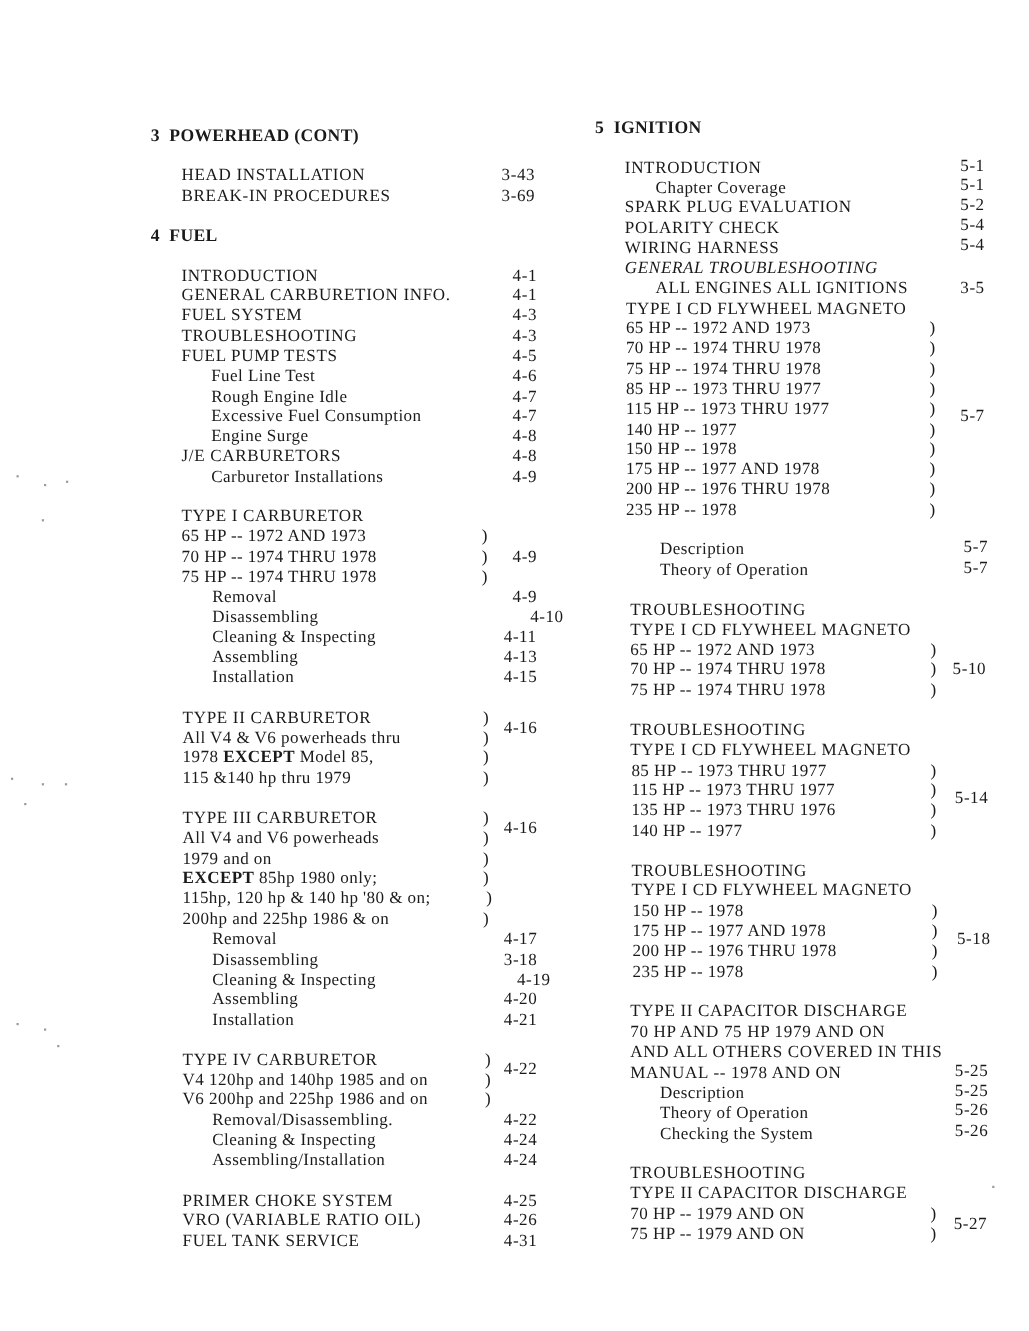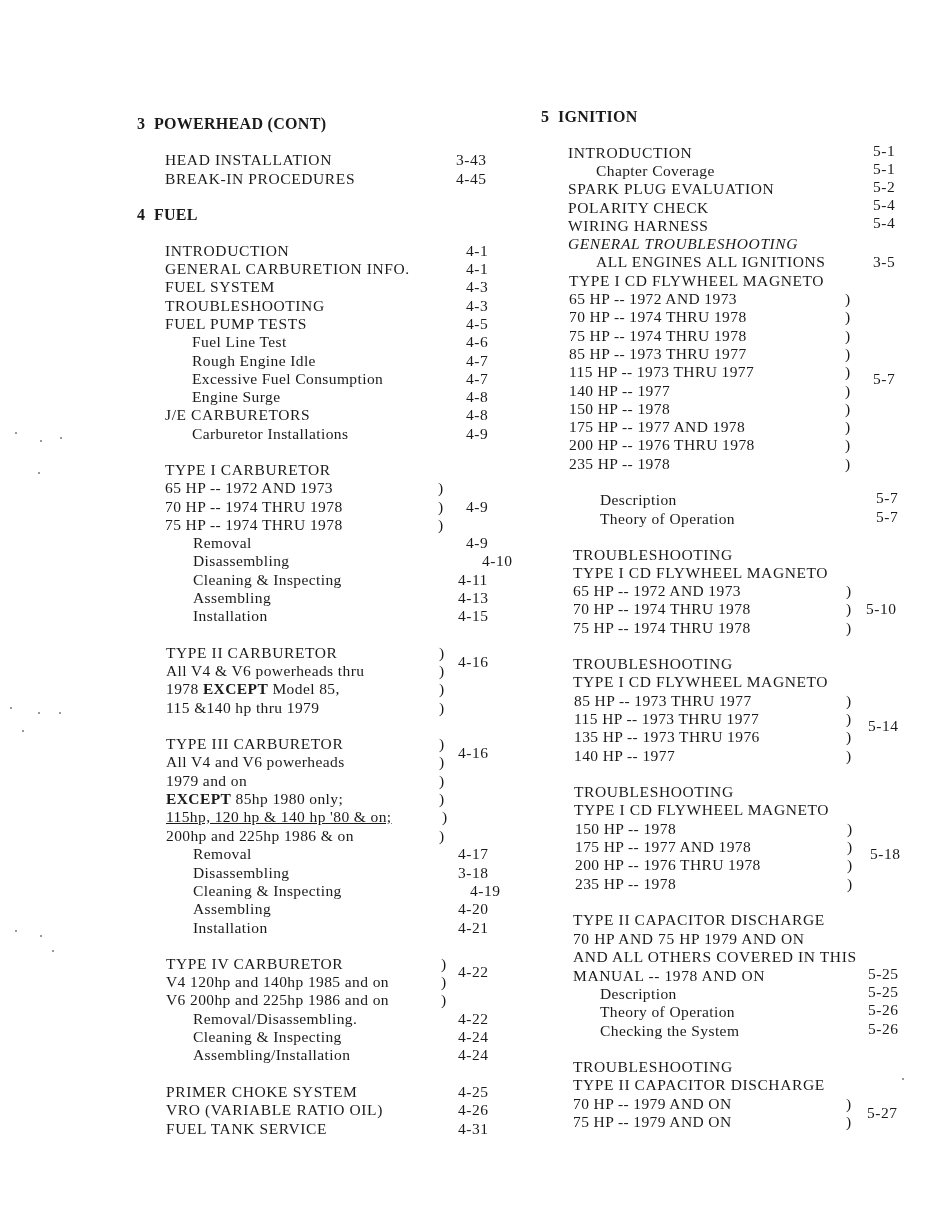--- a/index.html
+++ b/index.html
@@ -21,21 +21,21 @@
 
   <div>
 
     <div class="line h" style="left:137px;top:115px;">
       <span>3</span>&nbsp;
       <span>POWERHEAD (CONT)</span>
     </div>
     <div class="line" style="left:165px;top:151px;">HEAD  INSTALLATION</div>
     <div class="pg" style="left:456px;top:151px;">3-43</div>
     <div class="line" style="left:165px;top:170px;">BREAK-IN  PROCEDURES</div>
-    <div class="pg" style="left:456px;top:170px;">4-45</div>
+    <div class="pg" style="left:456px;top:170px;">3-69</div>
 
     <div class="line h" style="left:137px;top:206px;">
       <span>4</span>&nbsp;
       <span>FUEL</span>
     </div>
 
     <div class="line" style="left:165px;top:242px;">INTRODUCTION</div>
     <div class="pg" style="left:466px;top:242px;">4-1</div>
     <div class="line" style="left:165px;top:260px;">GENERAL CARBURETION INFO.</div>
     <div class="pg" style="left:466px;top:260px;">4-1</div>
@@ -85,21 +85,21 @@
     <div class="br" style="left:439px;top:644px;">)</div>
     <div class="br" style="left:439px;top:662px;">)</div>
     <div class="br" style="left:439px;top:680px;">)</div>
     <div class="br" style="left:439px;top:699px;">)</div>
     <div class="pg" style="left:458px;top:653px;">4-16</div>
 
     <div class="line" style="left:166px;top:735px;">TYPE III CARBURETOR</div>
     <div class="line mixed" style="left:166px;top:753px;">All V4 and V6 powerheads</div>
     <div class="line mixed" style="left:166px;top:772px;">1979 and on</div>
     <div class="line mixed" style="left:166px;top:790px;"><b class="em">EXCEPT</b><span> 85hp 1980 only;</span></div>
-    <div class="line mixed" style="left:166px;top:808px;text-decoration:underline;">115hp, 120 hp &amp; 140 hp '80 &amp; on;</div>
+    <div class="line mixed" style="left:166px;top:808px;">115hp, 120 hp &amp; 140 hp '80 &amp; on;</div>
     <div class="line mixed" style="left:166px;top:827px;">200hp and 225hp 1986 &amp; on</div>
     <div class="br" style="left:439px;top:735px;">)</div>
     <div class="br" style="left:439px;top:753px;">)</div>
     <div class="br" style="left:439px;top:772px;">)</div>
     <div class="br" style="left:439px;top:790px;">)</div>
     <div class="br" style="left:442px;top:808px;">)</div>
     <div class="br" style="left:439px;top:827px;">)</div>
     <div class="pg" style="left:458px;top:744px;">4-16</div>
 
     <div class="line mixed" style="left:193px;top:845px;">Removal</div>

